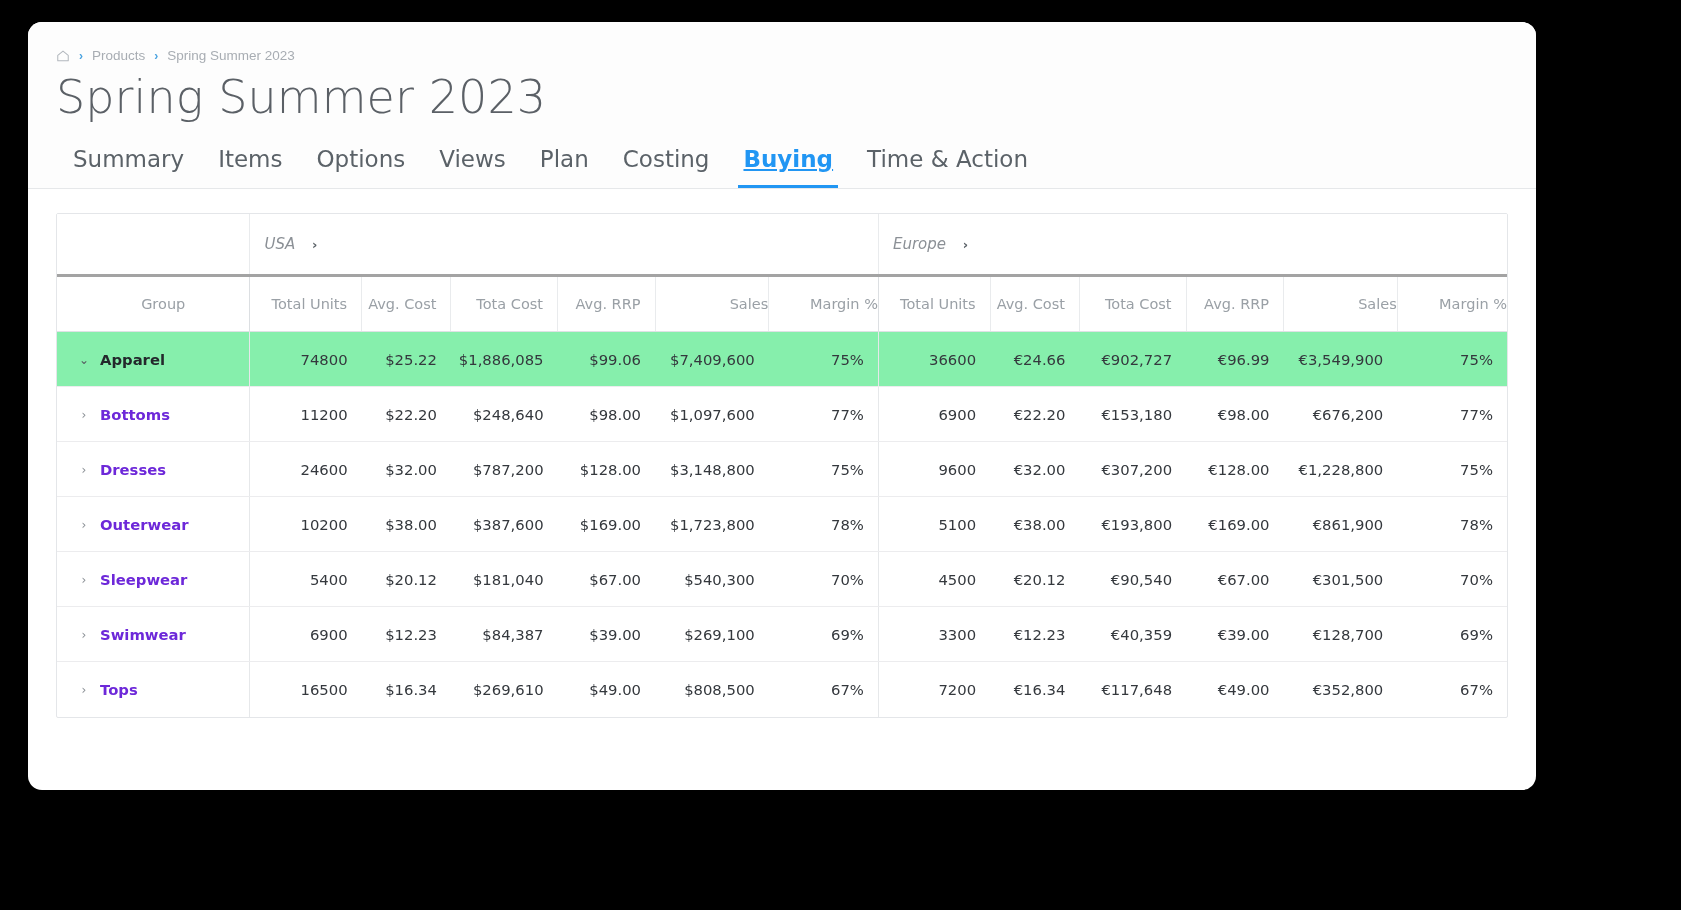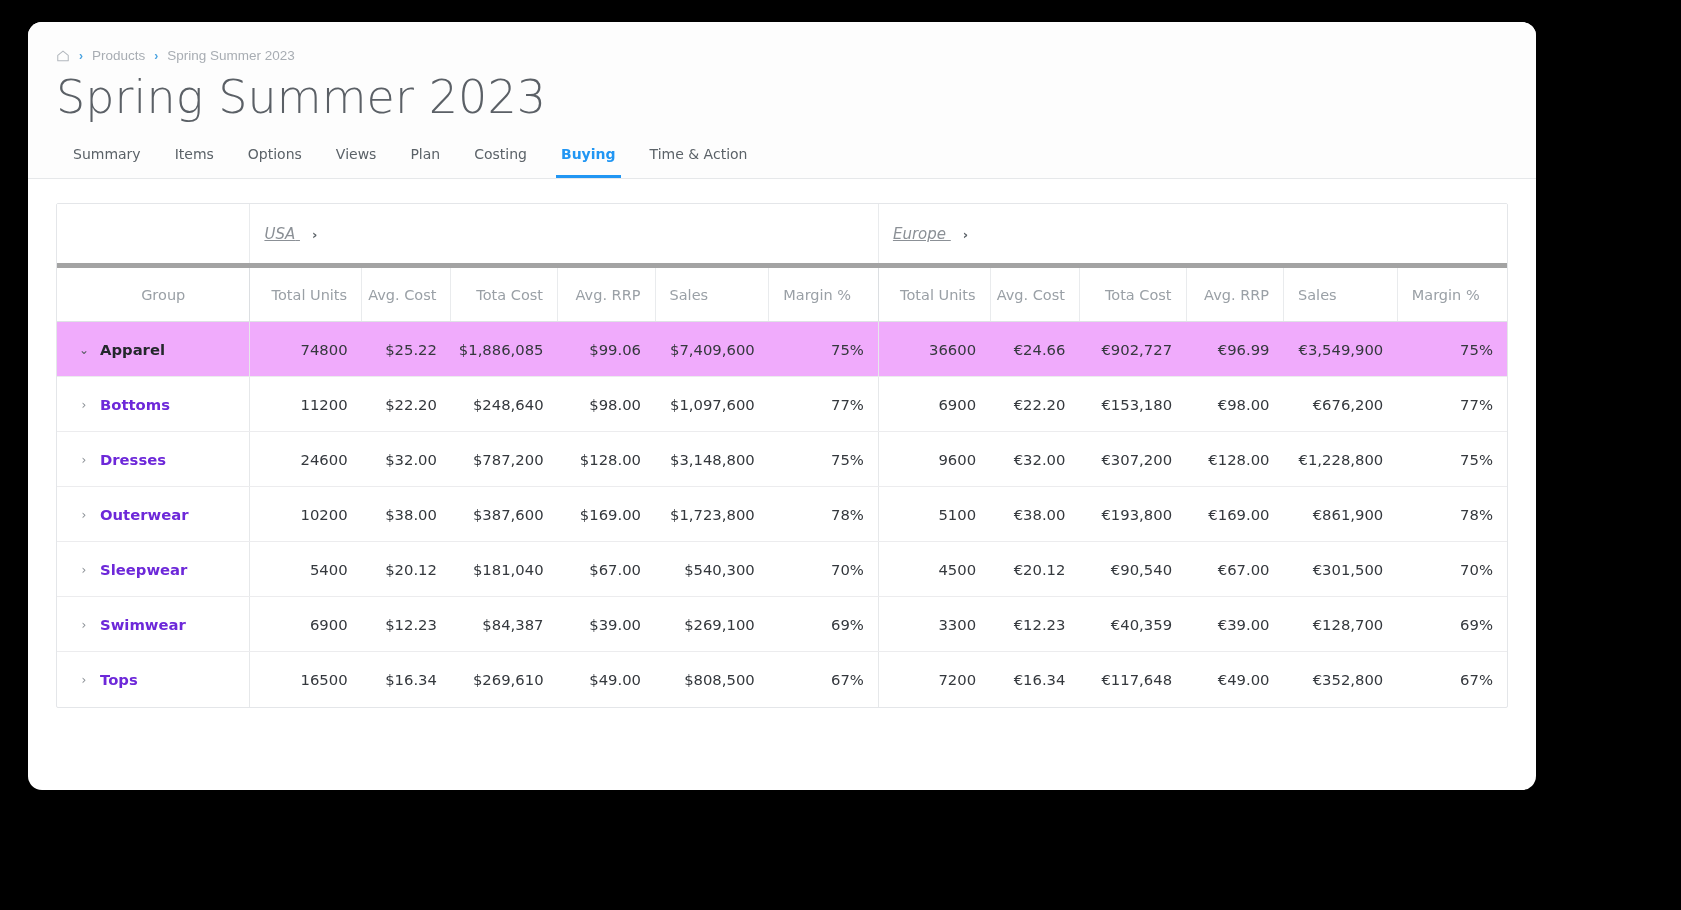--- a/index.html
+++ b/index.html
@@ -70,31 +70,32 @@
   }
 
   #tabs {
     display: flex;
     align-items: flex-end;
     gap: 0;
     padding: 22px 0 0 28px;
   }
   .tab {
     position: relative;
-    font-size: 14px;
+    font-size: 23px;
     color: #5b6268;
     padding: 0 17px 16px 17px;
     cursor: pointer;
     white-space: nowrap;
     font-family: "DejaVu Sans", sans-serif;
     font-weight: 400;
   }
   .tab.active {
     color: #2196f3;
     font-weight: 700;
+    text-decoration: underline;
   }
   .tab.active::after {
     content: "";
     position: absolute;
     left: 12px; right: 12px; bottom: 0;
     height: 3px;
     background: #2196f3;
   }
 
   
@@ -116,22 +117,21 @@
     width: 100%;
     border-collapse: collapse;
     table-layout: fixed;
     font-family: "DejaVu Sans", sans-serif;
   }
 
   
   tr.region-row { height: 62px; background: #ffffff; }
   tr.region-row td {
     vertical-align: middle;
-    border-bottom: 5px solid #a3a3a3;
-    text-decoration: underline;
+    border-bottom: 3px solid #a3a3a3;
   }
   td.region-cell {
     font-size: 15px;
     font-style: italic;
     color: #8b9096;
     border-left: 1px solid #e9ebed;
     padding-left: 14px;
     white-space: nowrap;
   }
   td.region-cell .reg-chev {
@@ -156,29 +156,29 @@
   th.col-group {
     text-align: center;
     padding-left: 20px;
   }
   th.num {
     text-align: right;
     padding-right: 14px;
     border-left: 1px solid #e9ebed;
   }
   th.num.lbl-left {
-    text-align: left;
+    text-align: right;
     padding-left: 14px;
     padding-right: 0;
   }
   th.sep-major { border-left: 1px solid #dcdfe2; }
 
   
   tr.data-row { height: 55px; }
-  tr.data-row.parent { background: #f0abfc; }
+  tr.data-row.parent { background: #86efac; }
   tr.data-row td {
     vertical-align: middle;
     border-bottom: 1px solid #ececee;
     font-size: 14.8px;
     color: #34383d;
   }
   tr.data-row:last-child td { border-bottom: none; }
 
   td.cell-group {
     text-align: left;

